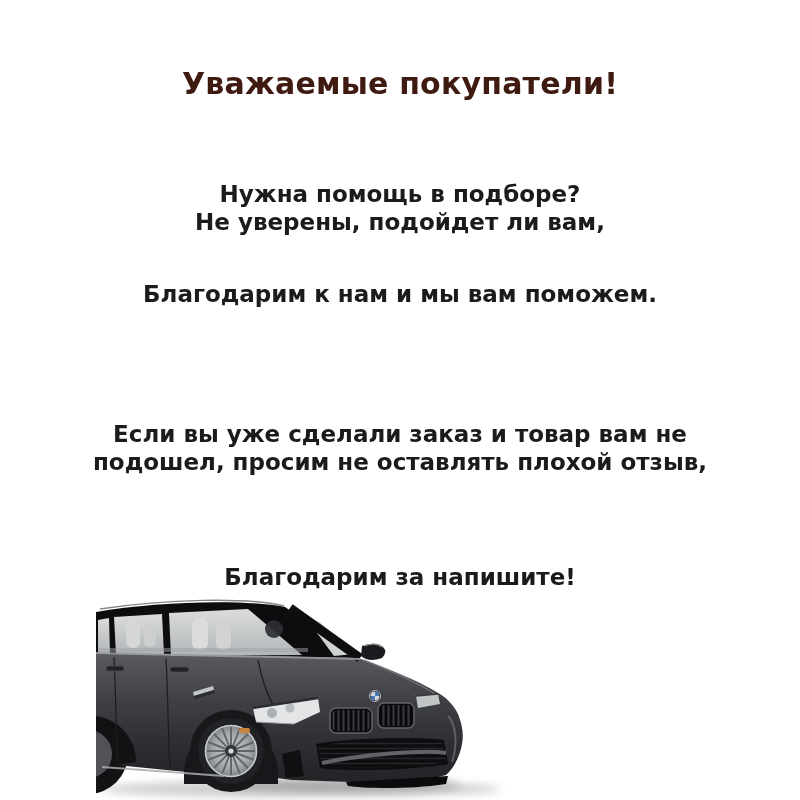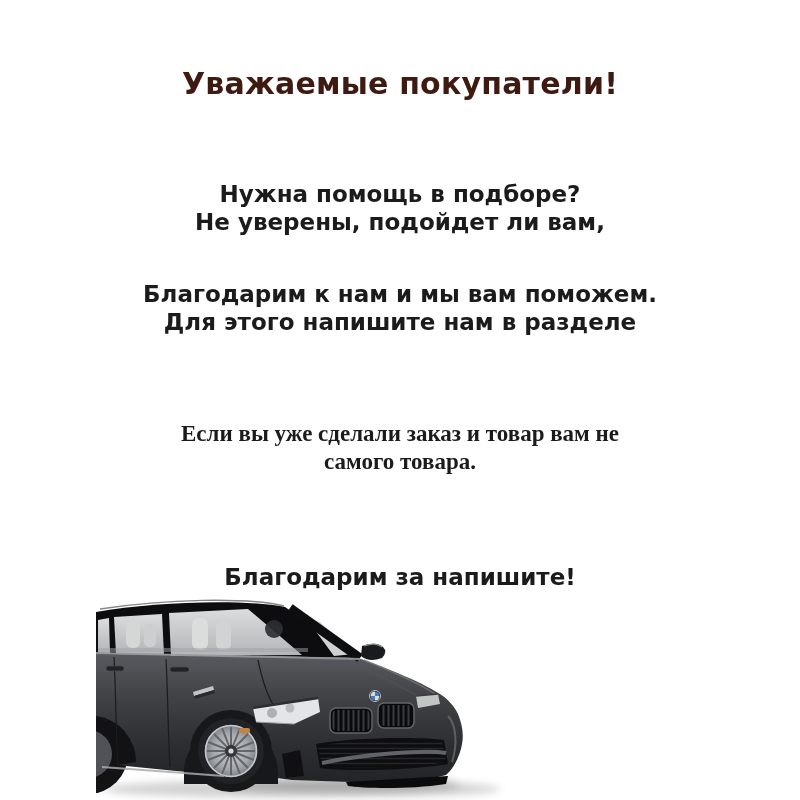--- a/index.html
+++ b/index.html
@@ -33,21 +33,21 @@
     left: 0;
     width: 800px;
     text-align: center;
     font-size: 23px;
     font-weight: bold;
     line-height: 28px;
     color: #1b1b1b;
   }
   .p1 { top: 180px; }
   .p2 { top: 280px; }
-  .p3 { top: 420px; font-family: Liberation Serif, serif; }
+  .p3 { top: 420px; }
   .closing { top: 563px; }
   .car-wrap {
     position: absolute;
     left: 96px;
     top: 596px;
     width: 470px;
     height: 204px;
   }
   .car-wrap svg { display: block; }
 </style>
@@ -58,26 +58,25 @@
 
   <div class="title">Уважаемые покупатели!</div>
 
   <div class="para p1">
     <div>Нужна помощь в подборе?</div>
     <div>Не уверены, подойдет ли вам,</div>
   </div>
 
   <div class="para p2">
     <div>Благодарим к нам и мы вам поможем.</div>
-    <div>Для этого напишите нам в разделе</div>
   </div>
 
   <div class="para p3">
     <div>Если вы уже сделали заказ и товар вам не</div>
-    <div>самого товара.</div>
+    <div>подошел, просим не оставлять плохой отзыв,</div>
   </div>
 
   <div class="para closing">Благодарим за напишите!</div>
 
   <div class="car-wrap">
     <svg width="470" height="204" viewBox="0 0 470 204">
       <defs>
         <linearGradient id="bodyGrad" x1="0" y1="0" x2="0" y2="1">
           <stop offset="0" stop-color="#5a5b60"></stop>
           <stop offset="0.35" stop-color="#404145"></stop>

